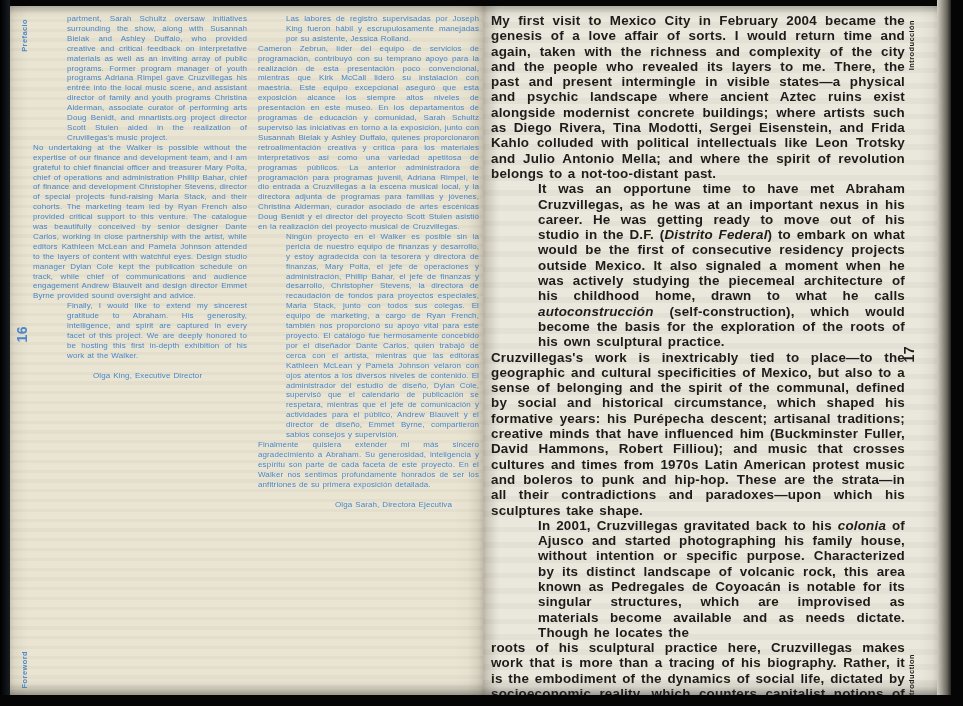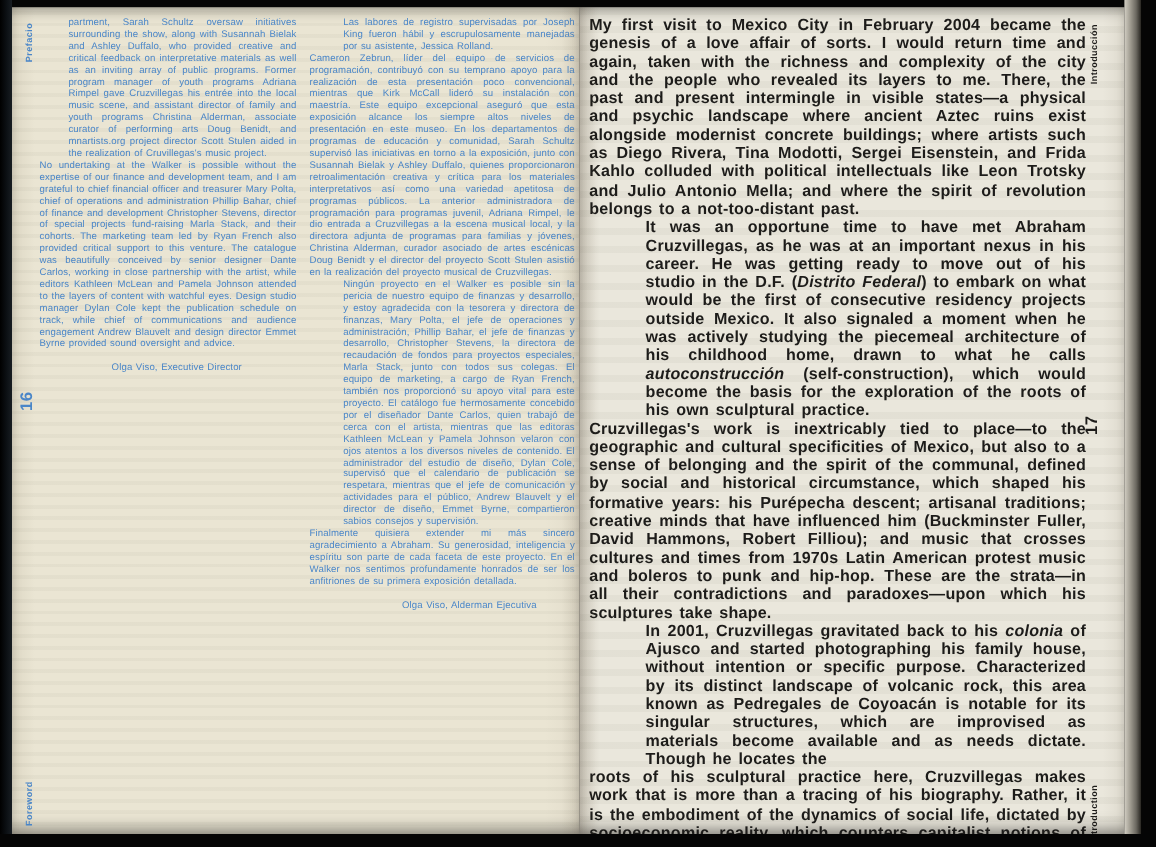--- a/index.html
+++ b/index.html
@@ -32,21 +32,21 @@
   .vlabel-word{font-size:7.5px;}
   .vlabel-num{font-size:14px;letter-spacing:.5px;}
   .blue{color:var(--accent-blue,#4a86c8);}
   .ink{color:var(--ink,#22211e);}
   
   .col{position:absolute;top:8px;font-size:8px;line-height:9.9px;text-align:justify;
     color:var(--accent-blue,#4a86c8);word-spacing:.6px;letter-spacing:.1px;}
   .col-en{left:23px;width:214px;}
   .col-es{left:248px;width:221px;}
   .blk{margin:0;}
-  .blk.ind-en{margin-left:24px;}
+  .blk.ind-en{margin-left:34px;}
   .blk.ind-es{margin-left:28px;}
   .sig{margin-top:10px;text-align:left;}
   .sig-en{margin-left:60px;}
   .sig-es{margin-left:77px;}
   
   .intro{position:absolute;left:8px;top:7px;width:414px;
     color:var(--ink,#1d1c1a);font-size:13.4px;line-height:15.3px;font-weight:700;
     text-align:justify;letter-spacing:.2px;word-spacing:1.6px;}
   .rp-para{margin:0;}
   .rp-para.indent{margin-left:47px;}
@@ -65,29 +65,30 @@
 
     <span class="vlabel vlabel-word blue" style="left:10px;top:13px;">Prefacio</span>
 
     <span class="vlabel vlabel-num blue" style="left:4px;top:320px;">16</span>
 
     <span class="vlabel vlabel-word blue" style="left:10px;top:645px;">Foreword</span>
 
     <div class="col col-en">
       <div class="blk ind-en">partment, Sarah Schultz oversaw initiatives surrounding the show, along with Susannah Bielak and Ashley Duffalo, who provided creative and critical feedback on interpretative materials as well as an inviting array of public programs. Former program manager of youth programs Adriana Rimpel gave Cruzvillegas his entrée into the local music scene, and assistant director of family and youth programs Christina Alderman, associate curator of performing arts Doug Benidt, and mnartists.org project director Scott Stulen aided in the realization of Cruvillegas's music project.</div>
       <div class="blk">No undertaking at the Walker is possible without the expertise of our finance and development team, and I am grateful to chief financial officer and treasurer Mary Polta, chief of operations and administration Phillip Bahar, chief of finance and development Christopher Stevens, director of special projects fund-raising Marla Stack, and their cohorts. The marketing team led by Ryan French also provided critical support to this venture. The catalogue was beautifully conceived by senior designer Dante Carlos, working in close partnership with the artist, while editors Kathleen McLean and Pamela Johnson attended to the layers of content with watchful eyes. Design studio manager Dylan Cole kept the publication schedule on track, while chief of communications and audience engagement Andrew Blauvelt and design director Emmet Byrne provided sound oversight and advice.</div>
-      <div class="sig sig-en">Olga Viso, Executive Director</div>
+      <div class="blk ind-en">Finally, I would like to extend my sincerest gratitude to Abraham. His generosity, intelligence, and spirit are captured in every facet of this project. We are deeply honored to be hosting this first in-depth exhibition of his work at the Walker.</div>
+      <div class="sig sig-en">Olga King, Executive Director</div>
     </div>
 
     <div class="col col-es">
       <div class="blk ind-es">Las labores de registro supervisadas por Joseph King fueron hábil y escrupulosamente manejadas por su asistente, Jessica Rolland.</div>
       <div class="blk">Cameron Zebrun, líder del equipo de servicios de programación, contribuyó con su temprano apoyo para la realización de esta presentación poco convencional, mientras que Kirk McCall lideró su instalación con maestría. Este equipo excepcional aseguró que esta exposición alcance los siempre altos niveles de presentación en este museo. En los departamentos de programas de educación y comunidad, Sarah Schultz supervisó las iniciativas en torno a la exposición, junto con Susannah Bielak y Ashley Duffalo, quienes proporcionaron retroalimentación creativa y crítica para los materiales interpretativos así como una variedad apetitosa de programas públicos. La anterior administradora de programación para programas juvenil, Adriana Rimpel, le dio entrada a Cruzvillegas a la escena musical local, y la directora adjunta de programas para familias y jóvenes, Christina Alderman, curador asociado de artes escénicas Doug Benidt y el director del proyecto Scott Stulen asistió en la realización del proyecto musical de Cruzvillegas.</div>
       <div class="blk ind-es">Ningún proyecto en el Walker es posible sin la pericia de nuestro equipo de finanzas y desarrollo, y estoy agradecida con la tesorera y directora de finanzas, Mary Polta, el jefe de operaciones y administración, Phillip Bahar, el jefe de finanzas y desarrollo, Christopher Stevens, la directora de recaudación de fondos para proyectos especiales, Marla Stack, junto con todos sus colegas. El equipo de marketing, a cargo de Ryan French, también nos proporcionó su apoyo vital para este proyecto. El catálogo fue hermosamente concebido por el diseñador Dante Carlos, quien trabajó de cerca con el artista, mientras que las editoras Kathleen McLean y Pamela Johnson velaron con ojos atentos a los diversos niveles de contenido. El administrador del estudio de diseño, Dylan Cole, supervisó que el calendario de publicación se respetara, mientras que el jefe de comunicación y actividades para el público, Andrew Blauvelt y el director de diseño, Emmet Byrne, compartieron sabios consejos y supervisión.</div>
       <div class="blk">Finalmente quisiera extender mi más sincero agradecimiento a Abraham. Su generosidad, inteligencia y espíritu son parte de cada faceta de este proyecto. En el Walker nos sentimos profundamente honrados de ser los anfitriones de su primera exposición detallada.</div>
-      <div class="sig sig-es">Olga Viso, Alderman Ejecutiva</div>
+      <div class="sig sig-es">Olga Sarah, Directora Ejecutiva</div>
     </div>
   </div>
 
   <div class="page page-right">
     <div class="ghost ghost-coarse"></div>
 
     <div class="intro">
         <div class="rp-para"><span>My first visit to Mexico City in February 2004 became the genesis of a love affair of sorts. I would return time and again, taken with the richness and complexity of the city and the people who revealed its layers to me. There, the past and present intermingle in visible states—a physical and psychic landscape where ancient Aztec ruins exist alongside modernist concrete buildings; where artists such as Diego Rivera, Tina Modotti, Sergei Eisenstein, and Frida Kahlo colluded with political intellectuals like Leon Trotsky and Julio Antonio Mella; and where the spirit of revolution belongs to a not-too-distant past.</span></div>
         <div class="rp-para indent"><span>It was an opportune time to have met Abraham Cruzvillegas, as he was at an important nexus in his career. He was getting ready to move out of his studio in the D.F. (</span><span class="it">Distrito Federal</span><span>) to embark on what would be the first of consecutive residency projects outside Mexico. It also signaled a moment when he was actively studying the piecemeal architecture of his childhood home, drawn to what he calls </span><span class="it">autoconstrucción</span><span> (self-construction), which would become the basis for the exploration of the roots of his own sculptural practice.</span></div>
         <div class="rp-para"><span>Cruzvillegas's work is inextricably tied to place—to the geographic and cultural specificities of Mexico, but also to a sense of belonging and the spirit of the communal, defined by social and historical circumstance, which shaped his formative years: his Purépecha descent; artisanal traditions; creative minds that have influenced him (Buckminster Fuller, David Hammons, Robert Filliou); and music that crosses cultures and times from 1970s Latin American protest music and boleros to punk and hip-hop. These are the strata—in all their contradictions and paradoxes—upon which his sculptures take shape.</span></div>

